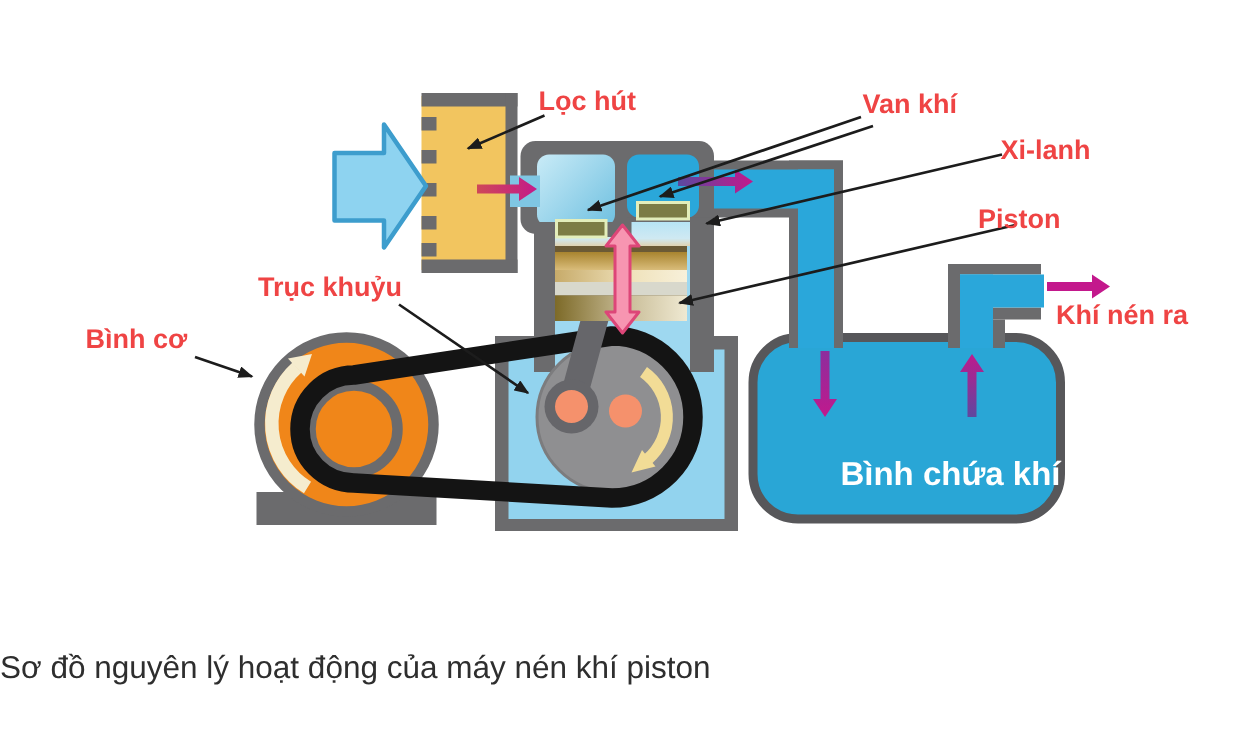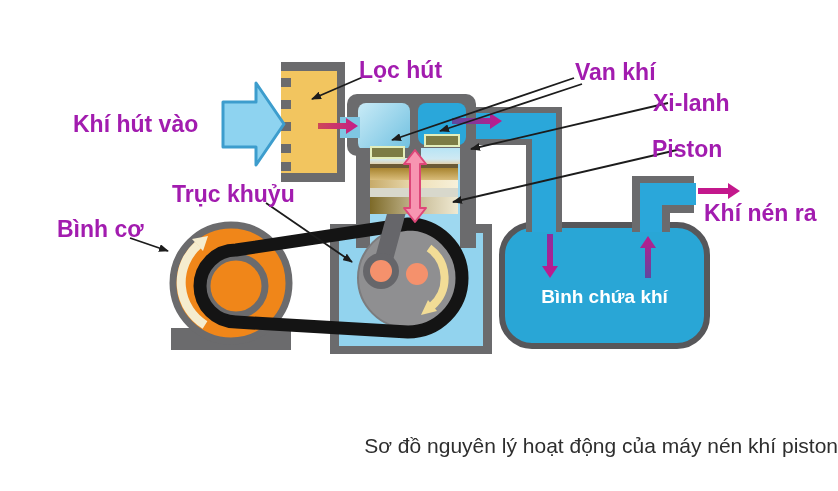--- a/index.html
+++ b/index.html
@@ -2,29 +2,29 @@
 <html><head>
 <meta charset="utf-8">
 <style>
   html,body{margin:0;padding:0;background:#ffffff;}
   #canvas{
     position:relative;width:838px;height:491px;background:#ffffff;overflow:hidden;
     font-family:"Liberation Sans","DejaVu Sans",sans-serif;
   }
   #diagram-svg{position:absolute;left:0;top:0;z-index:1;}
   .lbl{
-    position:absolute;z-index:3;font-weight:bold;font-size:23px;color:#a21caf;
+    position:absolute;z-index:3;font-weight:bold;font-size:18px;color:#ef4444;
     white-space:nowrap;letter-spacing:0px;
   }
   .tank-lbl{
-    position:absolute;z-index:3;left:502px;top:286px;width:205px;text-align:center;
-    font-weight:bold;font-size:19px;color:#ffffff;white-space:nowrap;
+    position:absolute;z-index:3;left:502px;top:303px;width:205px;text-align:right;
+    font-weight:bold;font-size:22px;color:#ffffff;white-space:nowrap;
   }
   .caption{
-    position:absolute;z-index:3;left:0;top:434px;width:838px;text-align:right;
+    position:absolute;z-index:3;left:0;top:434px;width:838px;text-align:left;
     font-size:21px;font-weight:400;color:#2e2e2e;
   }
 </style>
 </head>
 <body>
 
 <div id="canvas">
 
 <svg id="diagram-svg" width="838" height="491" viewBox="0 0 838 491">
   <defs>
@@ -175,23 +175,22 @@
     <line x1="574" y1="78" x2="392" y2="140" marker-end="url(#ah)"></line>
     <line x1="582" y1="84" x2="440" y2="131" marker-end="url(#ah)"></line>
     <line x1="668" y1="103" x2="471" y2="149" marker-end="url(#ah)"></line>
     <line x1="677" y1="150" x2="453" y2="202" marker-end="url(#ah)"></line>
     <line x1="266" y1="203" x2="352" y2="262" marker-end="url(#ah)"></line>
     <line x1="130" y1="238" x2="168" y2="251" marker-end="url(#ah)"></line>
   </g>
 </svg>
 
 <div class="lbl" style="left:359px;top:57px">Lọc hút</div>
-<div class="lbl" style="left:73px;top:111px">Khí hút vào</div>
 <div class="lbl" style="left:575px;top:59px">Van khí</div>
-<div class="lbl" style="left:653px;top:90px">Xi-lanh</div>
+<div class="lbl" style="left:667px;top:90px">Xi-lanh</div>
 <div class="lbl" style="left:652px;top:136px">Piston</div>
 <div class="lbl" style="left:704px;top:200px">Khí nén ra</div>
 <div class="lbl" style="left:172px;top:181px">Trục khuỷu</div>
 <div class="lbl" style="left:57px;top:216px">Bình cơ</div>
 <div class="tank-lbl">Bình chứa khí</div>
 <div class="caption">Sơ đồ nguyên lý hoạt động của máy nén khí piston</div>
 
 </div>
 
 </body></html>

